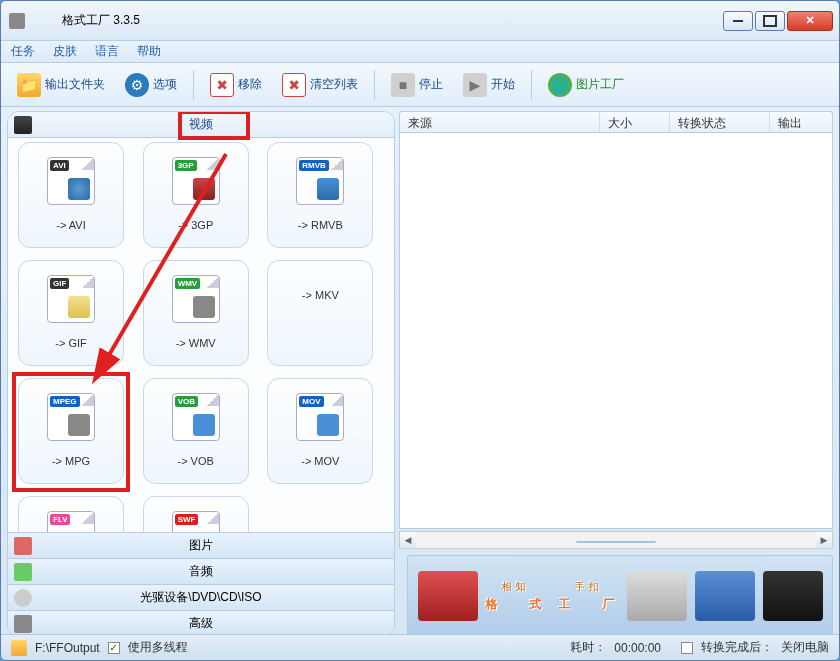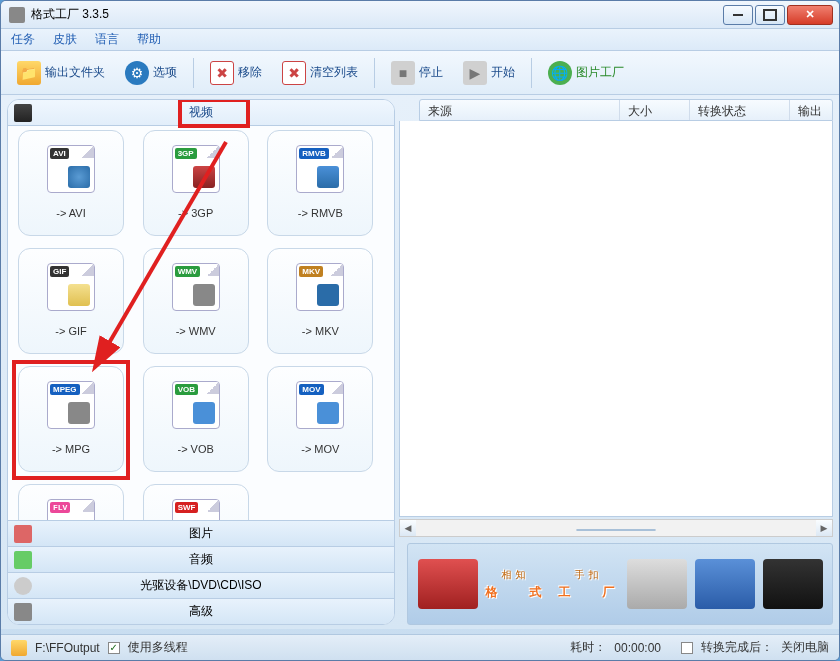--- a/index.html
+++ b/index.html
@@ -1,19 +1,19 @@
 <!DOCTYPE html>
 <html><head>
 <meta charset="utf-8">
 <style>
 *{box-sizing:border-box;margin:0;padding:0;font-family:"Microsoft YaHei",Tahoma,sans-serif;font-size:12px;}
 body{background:#5a9bd4;width:840px;height:661px;overflow:hidden;position:relative;}
 
 .window{position:absolute;inset:0;background:linear-gradient(#d8e8f8,#c8ddf0);border:1px solid #5a7ca8;border-radius:6px;overflow:hidden;}
-.titlebar{height:28px;background:linear-gradient(#f0f6fd,#dbe9f7);display:flex;align-items:center;padding:0 6px 0 8px;border-bottom:1px solid #b8cde4;}
+.titlebar{height:40px;background:linear-gradient(#f0f6fd,#dbe9f7);display:flex;align-items:center;padding:0 6px 0 8px;border-bottom:1px solid #b8cde4;gap:31px;}
 .titlebar .app-icon{width:16px;height:16px;margin-right:6px;background:#888;border-radius:2px;}
 .titlebar .title{flex:1;color:#000;}
 .win-btns{display:flex;gap:2px;}
 .win-btn{width:30px;height:20px;border:1px solid #5a7ca8;border-radius:3px;background:linear-gradient(#f7fbff,#d6e6f6);display:flex;align-items:center;justify-content:center;color:#333;}
 .win-btn.close{width:46px;background:linear-gradient(#f08070,#d63c28);border-color:#a03020;color:#fff;}
 .win-btn.min::before{content:"";display:block;width:10px;border-bottom:2px solid #333;}
 .win-btn.max::before{content:"";display:block;width:10px;height:8px;border:2px solid #333;}
 .win-btn.close::before{content:"✕";font-size:11px;font-weight:bold;}
 
 .menubar{height:22px;background:linear-gradient(#eaf3fc,#dceaf8);display:flex;align-items:center;padding:4px 10px;gap:18px;border-bottom:1px solid #b8cde4;}
@@ -60,21 +60,21 @@
 .s-wmv{background:#888;border-radius:3px;}
 .s-mkv{background:#2a6ca8;}
 .s-mpeg{background:#888;border-radius:50%;}
 .s-vob{background:#4a90d8;}
 .s-mov{background:#4a90d8;border-radius:50%;}
 
 .hl{position:absolute;border:4px solid #e02020;pointer-events:none;z-index:50;}
 .arrow-svg{position:absolute;pointer-events:none;z-index:49;}
 
 .right{flex:1;display:flex;flex-direction:column;margin:4px 6px 4px 4px;}
-.list-head{height:22px;background:linear-gradient(#f7fbff,#e6f0fa);border:1px solid #b8cde4;display:flex;border-radius:3px 3px 0 0;margin-left:20px;}
+.list-head{height:22px;background:linear-gradient(#f7fbff,#e6f0fa);border:1px solid #b8cde4;display:flex;border-radius:3px 3px 0 0;}
 .list-head .col{padding:3px 8px;border-right:1px solid #d0dceb;color:#333;}
 .list-body{flex:1;background:#fff;border:1px solid #b8cde4;border-top:none;}
 .hscroll{height:18px;background:#f2f2f2;border:1px solid #ccc;margin-top:2px;display:flex;align-items:center;}
 .hscroll .arr{width:16px;height:100%;background:linear-gradient(#fafdff,#dce8f4);display:flex;align-items:center;justify-content:center;color:#666;font-size:9px;}
 .hscroll .track{flex:1;background:#f4f4f4;position:relative;}
 .hscroll .thumb{position:absolute;left:40%;width:20%;top:1px;bottom:1px;background:linear-gradient(#e8f2fc,#c8dcf0);border:1px solid #a8c0d8;border-radius:2px;}
 
 .banner{height:82px;margin-top:6px;background:linear-gradient(#d2e4f4,#b0cce8);border:1px solid #b0c8e0;border-radius:3px;display:flex;align-items:center;justify-content:center;gap:8px;position:relative;overflow:hidden;margin-left:8px;}
 .banner .logo{font-size:36px;font-weight:bold;color:#f07020;text-shadow:0 0 2px #fff,1px 1px 0 #fff, -1px -1px 0 #fff;letter-spacing:4px;font-family:"SimHei","Microsoft YaHei";}
 .banner .logo .o{position:relative;top:-18px;font-size:10px;font-weight:normal;color:#c06000;}
@@ -187,24 +187,20 @@
               <div class="lbl">-&gt; GIF</div>
             </div>
             <div class="fmt">
               <div class="ficon">
                 <div class="badge bg-wmv">WMV</div>
                 <div class="sub s-wmv"></div>
               </div>
               <div class="lbl">-&gt; WMV</div>
             </div>
             <div class="fmt">
-              <div class="ficon">
-                <div class="badge bg-mkv">MKV</div>
-                <div class="sub s-mkv"></div>
-              </div>
               <div class="lbl">-&gt; MKV</div>
             </div>
             <div class="fmt">
               <div class="ficon">
                 <div class="badge bg-mpeg">MPEG</div>
                 <div class="sub s-mpeg"></div>
               </div>
               <div class="lbl">-&gt; MPG</div>
             </div>
             <div class="fmt">

